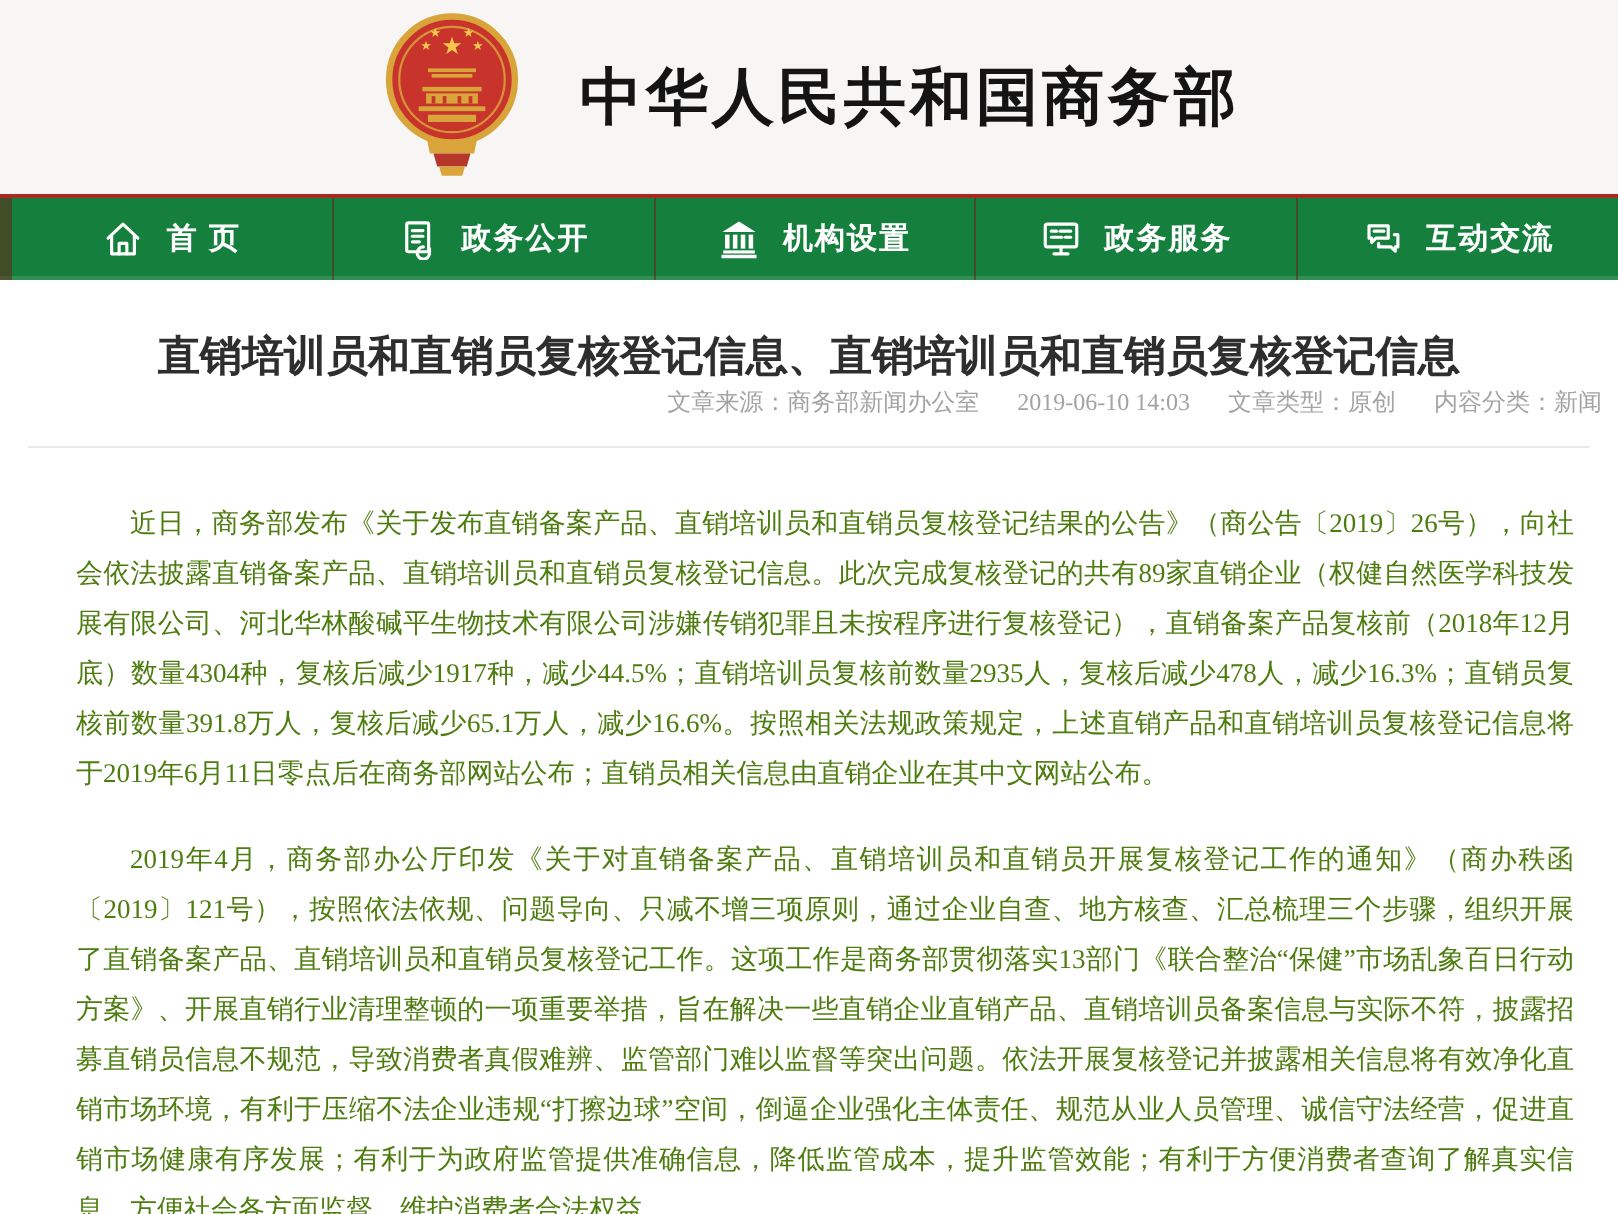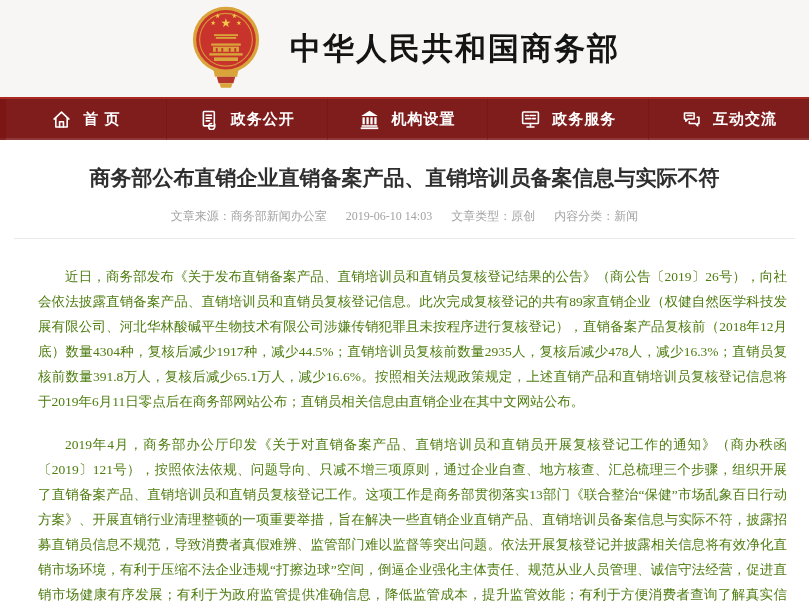--- a/index.html
+++ b/index.html
@@ -18,21 +18,21 @@
     font-size:31px; font-weight:bold; color:#141414; letter-spacing:2px;
     font-family:"Liberation Sans","DejaVu Sans",sans-serif; line-height:1.15;
   }
   .site-name-en {
     margin-top:7px; font-size:9.5px; color:#8d8b8a; letter-spacing:0.4px;
     font-family:"Liberation Sans","DejaVu Sans",sans-serif;
   }
 
   
   .main-nav {
-    height:43px; background:#7f1d1d; display:flex;
+    height:43px; background:#15803d; display:flex;
     border-top:2px solid #a82a21;
     box-shadow: inset 0 -2px 0 rgba(255,255,255,0.12);
   }
   .nav-item {
     flex:1 1 0; display:flex; align-items:center; justify-content:center; gap:11px;
     color:#ffffff; text-decoration:none; cursor:pointer;
     border-right:1px solid rgba(120,15,10,0.45); position:relative;
   }
   .nav-item:first-child { border-left:6px solid rgba(120,15,10,0.45); }
   .nav-item:last-child { border-right:none; }
@@ -42,21 +42,21 @@
   }
 
   
   .article { background:#ffffff; }
   .article-title {
     margin:24px 55px 0; text-align:center;
     font-family:"Liberation Serif","DejaVu Serif",serif;
     font-size:21px; font-weight:bold; color:#2e2e2e; line-height:1.4;
   }
   .article-meta {
-    margin-top:15px; text-align:center; color:#a3a3a3; font-size:12px;
+    text-align:right; color:#a3a3a3; font-size:12px;
     font-family:"Liberation Serif","DejaVu Serif",serif;
   }
   .article-meta span { margin:0 8px; }
   .meta-divider {
     border:none; border-top:1px solid #e9e9e9; margin:13px 14px 0;
   }
   .article-body { padding:25px 22px 0 38px; }
   .article-body p {
     text-indent:2em; text-align:justify;
     font-family:"Liberation Serif","DejaVu Serif",serif;
@@ -159,21 +159,21 @@
         <path d="M18.5 9.5 h2 v7 h-1.5 v2.5 l-2.5 -2.5 h-7 v-2"></path>
         <path d="M7 7.5 h5.5"></path>
       </svg>
       <span class="nav-label">互动交流</span>
     </a>
 
 
   </nav>
 
   <main class="article">
-    <h1 class="article-title">商务部公布直销企业直销备案产品、直销培训员备案信息与实际不符</h1>
+    <h1 class="article-title">直销培训员和直销员复核登记信息、直销培训员和直销员复核登记信息</h1>
 
     <div class="article-meta">
       <span>文章来源：商务部新闻办公室</span>
       <span>2019-06-10 14:03</span>
       <span>文章类型：原创</span>
       <span>内容分类：新闻</span>
     </div>
 
     <hr class="meta-divider">
 

